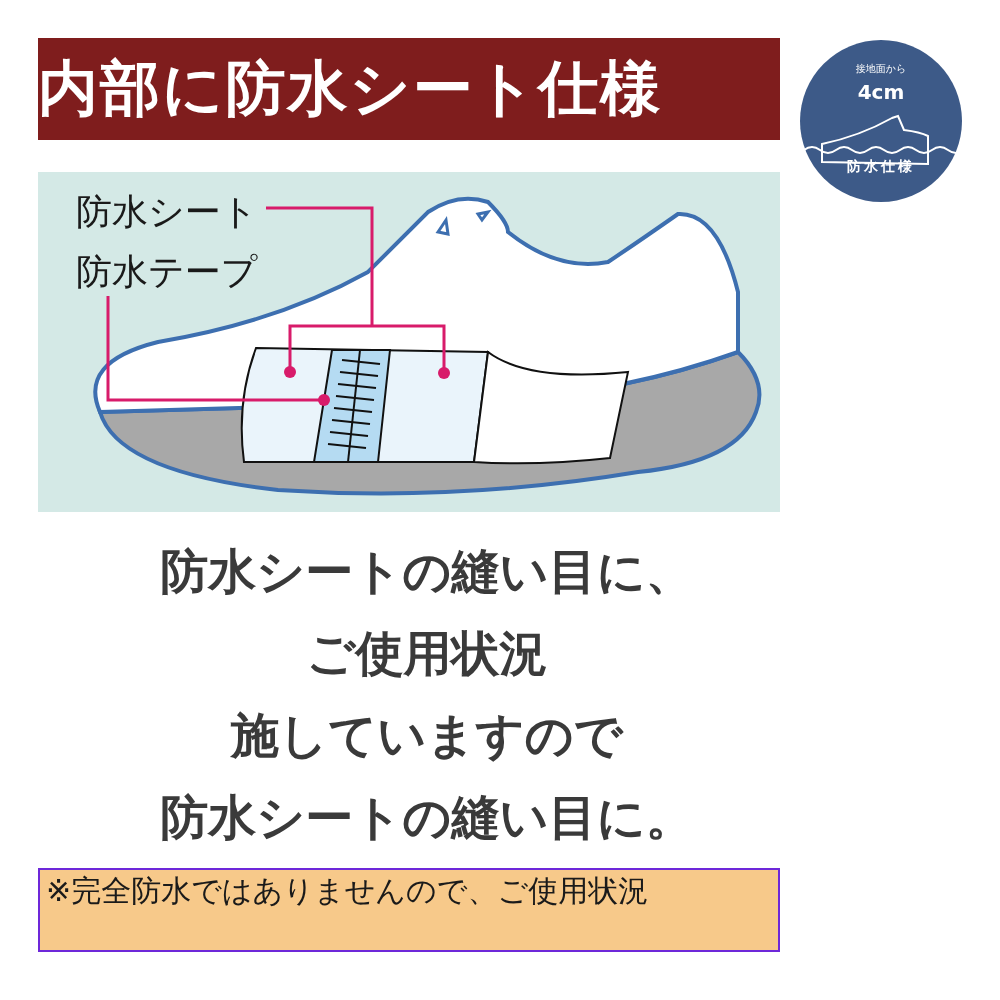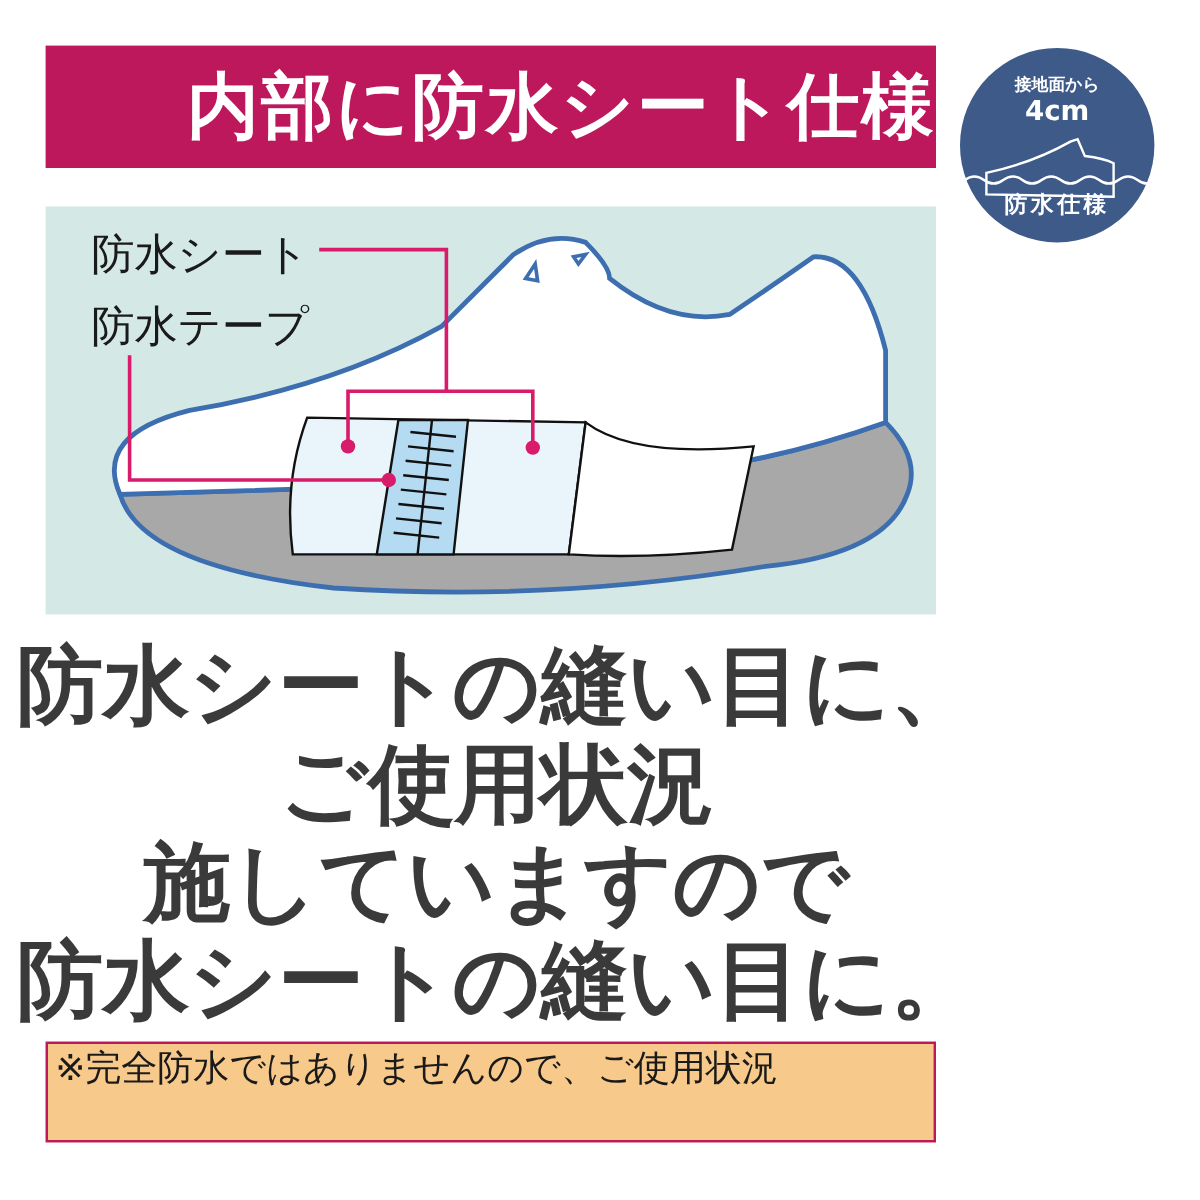--- a/index.html
+++ b/index.html
@@ -1,33 +1,33 @@
 <!DOCTYPE html>
 <html><head>
 <meta charset="utf-8">
 <style>
   html, body { margin:0; padding:0; background:#ffffff; }
   body { width:1000px; height:1000px; position:relative; overflow:hidden;
          font-family:"DejaVu Sans", "Liberation Sans", sans-serif; }
   .title-banner { position:absolute; left:38px; top:38px; width:742px; height:102px;
-         background:#be185d; display:flex; align-items:center; justify-content:flex-end; }
+         background:#7f1d1d; display:flex; align-items:center; justify-content:flex-start; }
   .title-banner span { color:#ffffff; font-size:60px; font-weight:bold; letter-spacing:2px; }
   .badge { position:absolute; left:800px; top:40px; width:162px; height:162px; border-radius:50%;
          background:#3d5a88; color:#fff; text-align:center; }
-  .badge .l1 { position:absolute; top:22px; left:0; right:0; font-size:14px; font-weight:bold; }
-  .badge .l2 { position:absolute; top:40px; left:0; right:0; font-size:23px; font-weight:bold; }
-  .badge .l3 { position:absolute; top:118px; left:0; right:0; font-size:19px; font-weight:bold; letter-spacing:3px; }
+  .badge .l1 { position:absolute; top:22px; left:0; right:0; font-size:10px; font-weight:normal; }
+  .badge .l2 { position:absolute; top:40px; left:0; right:0; font-size:20px; font-weight:bold; }
+  .badge .l3 { position:absolute; top:118px; left:0; right:0; font-size:14px; font-weight:bold; letter-spacing:3px; }
   .badge svg { position:absolute; left:0; top:0; }
   .illus { position:absolute; left:38px; top:172px; width:742px; height:340px; background:#d4e9e6; overflow:hidden; }
   .illus svg { position:absolute; left:0; top:0; }
   .label { position:absolute; font-size:36px; color:#1a1a1a; }
-  .main-text { position:absolute; left:4px; width:820px; top:530px; text-align:center;
-         color:#3a3a3a; font-weight:bold; font-size:72px; line-height:82px; }
+  .main-text { position:absolute; left:17px; width:820px; top:530px; text-align:center;
+         color:#3a3a3a; font-weight:bold; font-size:48px; line-height:82px; }
   .note { position:absolute; left:38px; top:868px; width:742px; height:84px; background:#f7c98a;
-         border:2px solid #be185d; box-sizing:border-box; padding:2px 6px; font-size:30px; line-height:38px; color:#1a1a1a; }
+         border:2px solid #6d28d9; box-sizing:border-box; padding:2px 6px; font-size:30px; line-height:38px; color:#1a1a1a; }
 </style>
 </head>
 <body>
 
 <div class="title-banner">
   <span>内部に防水シート仕様</span>
 </div>
 
 <div class="badge">
   <svg width="162" height="162">

